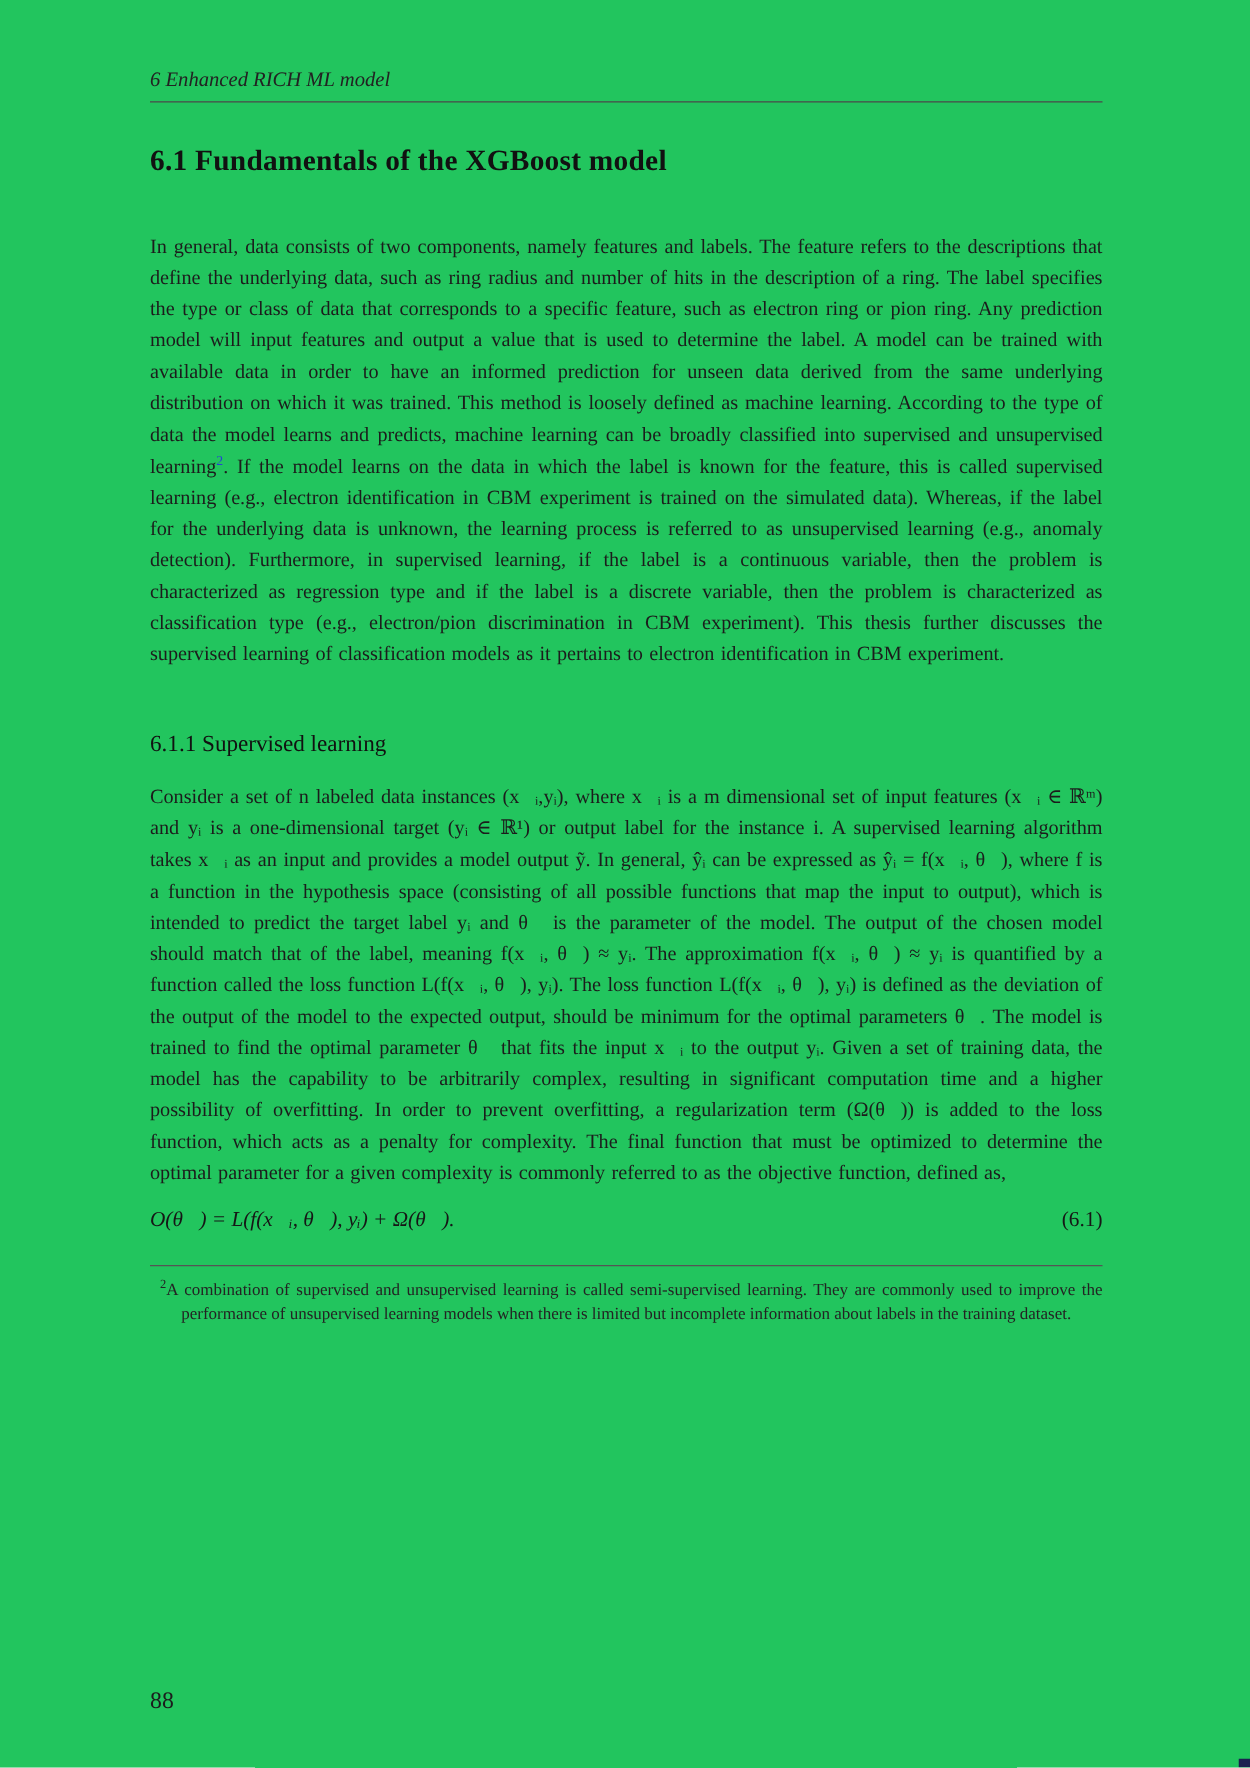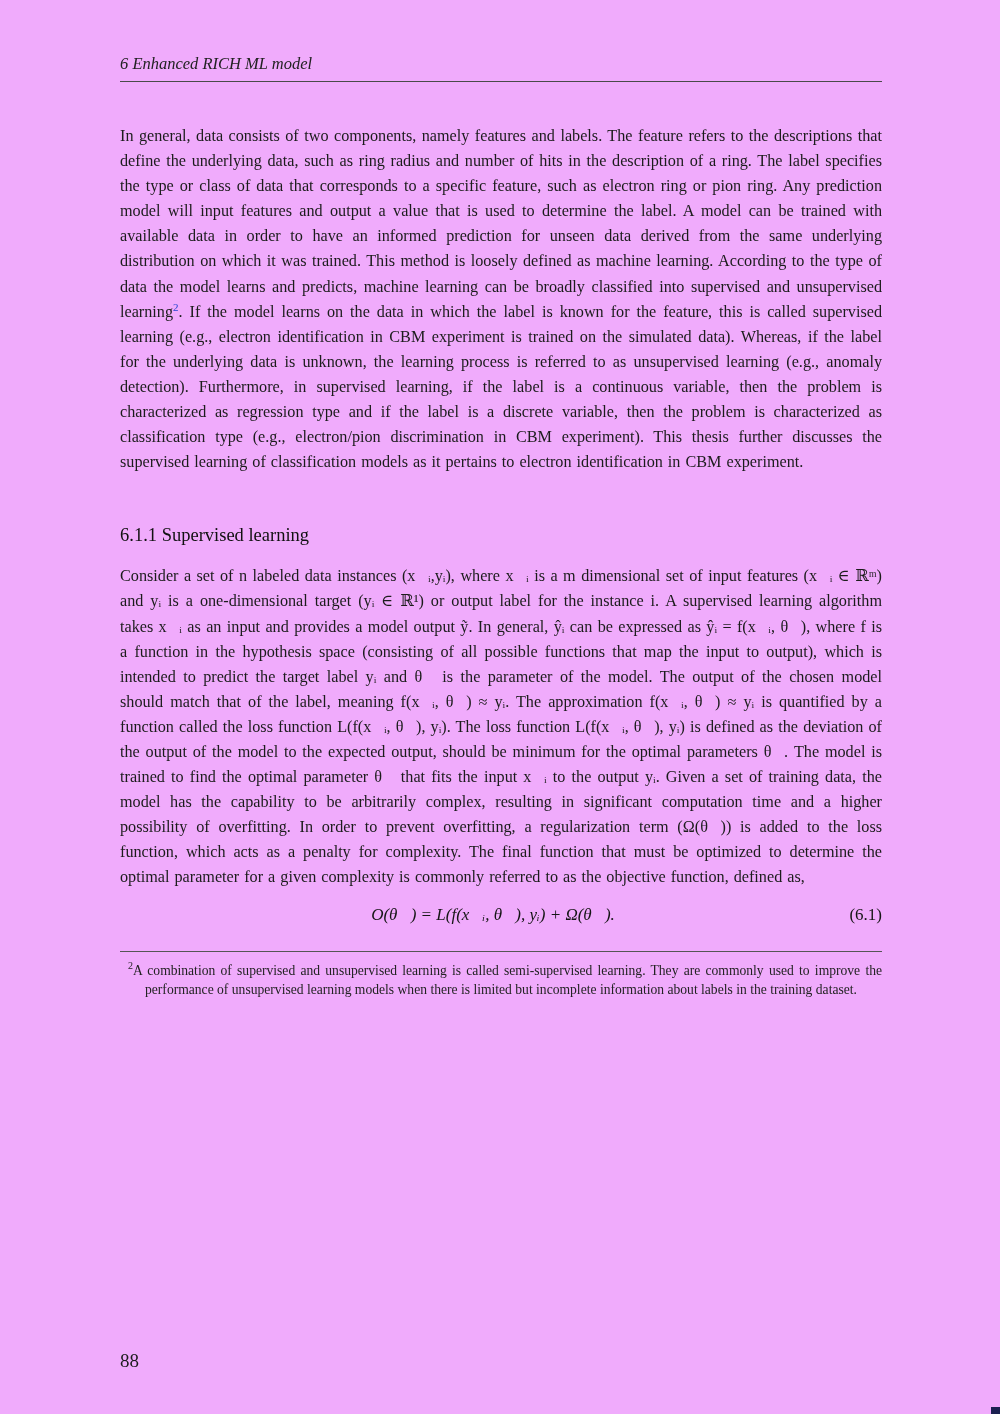--- a/index.html
+++ b/index.html
@@ -1,20 +1,20 @@
 <!DOCTYPE html>
 <html><head>
 <meta charset="utf-8">
 <style>
   html,body{margin:0;padding:0;background:#e9e9e9;}
   .page{
     position:relative;
     width:1000px;height:1414px;
     margin:0 auto;
-    background:#f0abfc;
+    background:#22c55e;
     color:#1c1c1c;
     font-family:"Liberation Serif","DejaVu Serif",serif;
     overflow:hidden;
     box-sizing:border-box;
   }
   .content{
     position:absolute;
     left:120px;top:0;
     width:762px;
   }
@@ -59,21 +59,21 @@
   }
   .equation-row{
     position:relative;
     margin:14px 0 0 0;
     height:30px;
     font-size:17px;
   }
   .equation-body{
     position:absolute;
     left:0;right:16px;
-    text-align:center;
+    text-align:left;
     font-style:italic;
     color:#161616;
   }
   .equation-number{
     position:absolute;
     right:0;top:0;
     font-style:normal;
     color:#161616;
   }
   .footnote-rule{
@@ -111,20 +111,21 @@
   }
 </style>
 </head>
 <body>
 
 <div class="page">
   <div class="content">
 
     <div class="running-head">6  Enhanced RICH ML model</div>
 
+    <h1 class="section-title">6.1  Fundamentals of the XGBoost model</h1>
 
     <p class="body-par"><span>In general, data consists of two components, namely features and labels. The feature refers to the descriptions that define the underlying data, such as ring radius and number of hits in the description of a ring. The label specifies the type or class of data that corresponds to a specific feature, such as electron ring or pion ring. Any prediction model will input features and output a value that is used to determine the label. A model can be trained with available data in order to have an informed prediction for unseen data derived from the same underlying distribution on which it was trained. This method is loosely defined as machine learning. According to the type of data the model learns and predicts, machine learning can be broadly classified into supervised and unsupervised learning</span><sup class="fnref">2</sup><span>. If the model learns on the data in which the label is known for the feature, this is called supervised learning (e.g., electron identification in CBM experiment is trained on the simulated data). Whereas, if the label for the underlying data is unknown, the learning process is referred to as unsupervised learning (e.g., anomaly detection). Furthermore, in supervised learning, if the label is a continuous variable, then the problem is characterized as regression type and if the label is a discrete variable, then the problem is characterized as classification type (e.g., electron/pion discrimination in CBM experiment). This thesis further discusses the supervised learning of classification models as it pertains to electron identification in CBM experiment.</span></p>
 
     <h2 class="subsection-title">6.1.1  Supervised learning</h2>
 
     <p class="body-par second">Consider a set of n labeled data instances (x⃗ᵢ,yᵢ), where x⃗ᵢ is a m dimensional set of input features (x⃗ᵢ ∈ ℝᵐ) and yᵢ is a one-dimensional target (yᵢ ∈ ℝ¹) or output label for the instance i. A supervised learning algorithm takes x⃗ᵢ as an input and provides a model output ỹ. In general, ŷᵢ can be expressed as ŷᵢ = f(x⃗ᵢ, θ⃗), where f is a function in the hypothesis space (consisting of all possible functions that map the input to output), which is intended to predict the target label yᵢ and θ⃗ is the parameter of the model. The output of the chosen model should match that of the label, meaning f(x⃗ᵢ, θ⃗) ≈ yᵢ. The approximation f(x⃗ᵢ, θ⃗) ≈ yᵢ is quantified by a function called the loss function L(f(x⃗ᵢ, θ⃗), yᵢ). The loss function L(f(x⃗ᵢ, θ⃗), yᵢ) is defined as the deviation of the output of the model to the expected output, should be minimum for the optimal parameters θ⃗. The model is trained to find the optimal parameter θ⃗ that fits the input x⃗ᵢ to the output yᵢ. Given a set of training data, the model has the capability to be arbitrarily complex, resulting in significant computation time and a higher possibility of overfitting. In order to prevent overfitting, a regularization term (Ω(θ⃗)) is added to the loss function, which acts as a penalty for complexity. The final function that must be optimized to determine the optimal parameter for a given complexity is commonly referred to as the objective function, defined as,</p>
 
     <div class="equation-row">
       <div class="equation-body">O(θ⃗) =  L(f(x⃗ᵢ, θ⃗), yᵢ)  +  Ω(θ⃗).</div>
       <div class="equation-number">(6.1)</div>

